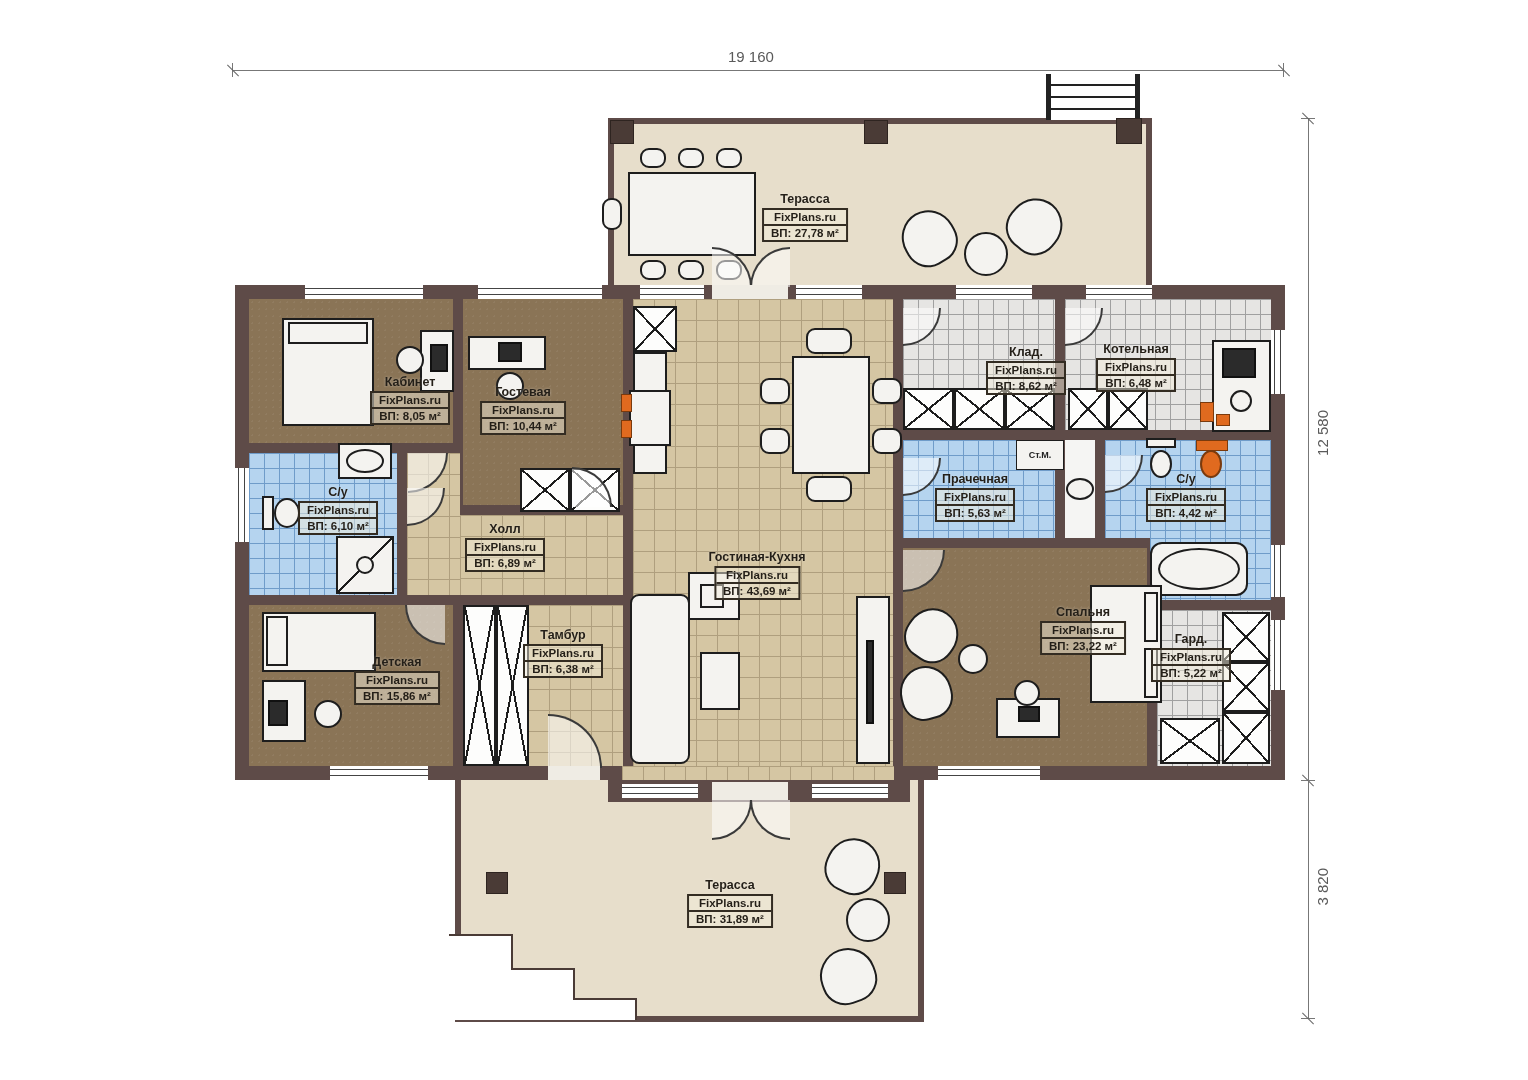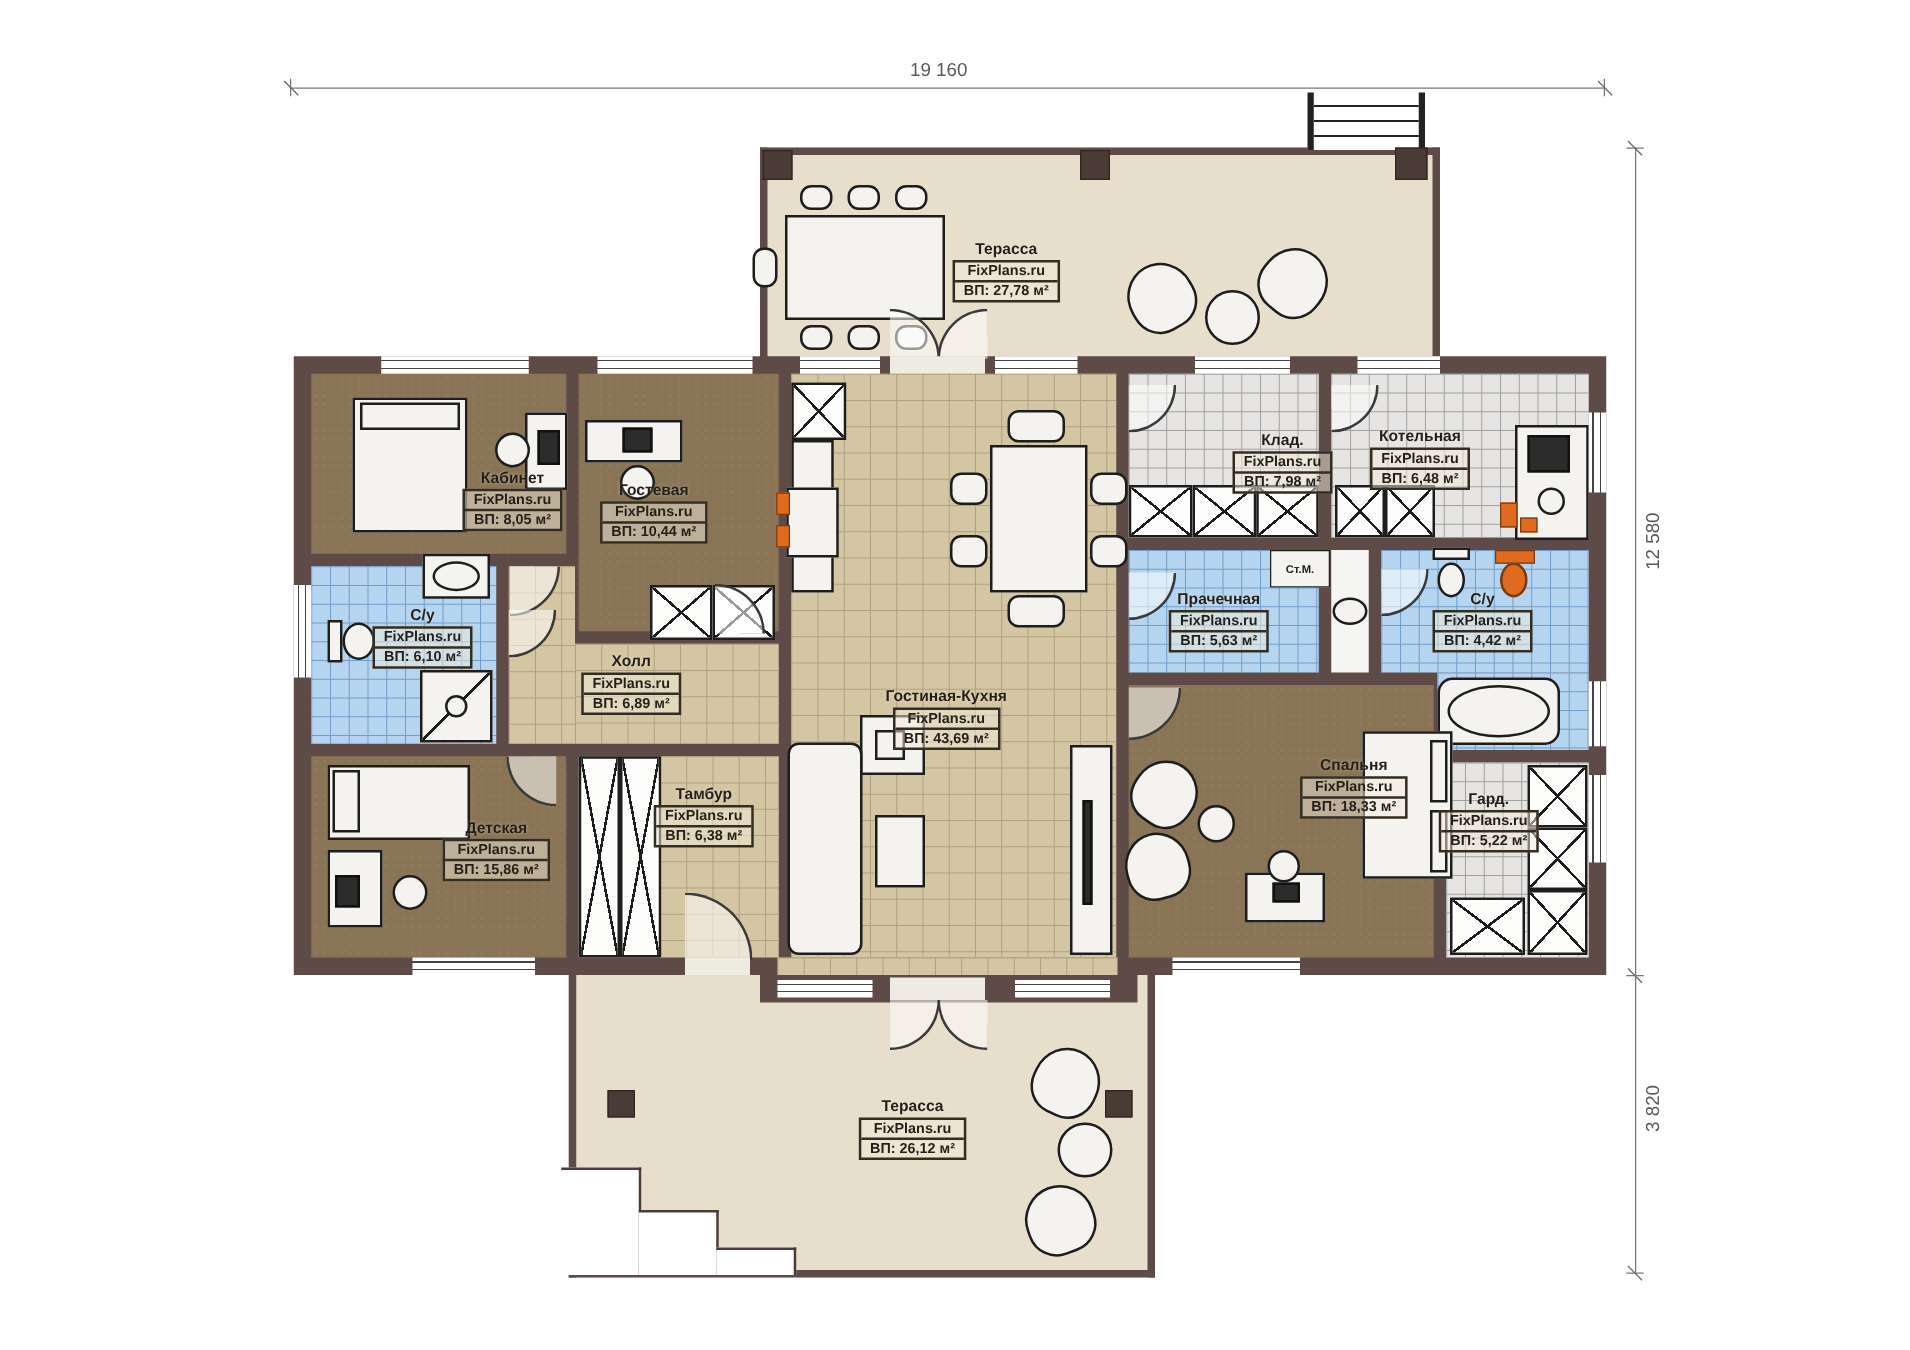--- a/index.html
+++ b/index.html
@@ -293,21 +293,21 @@
     <div class="rname">Гостиная-Кухня</div>
     <div class="rbox">
       <div class="rbrand">FixPlans.ru</div>
       <div class="rarea">ВП: 43,69 м²</div>
     </div>
   </div>
   <div class="rlabel" style="left:1026px;top:345px">
     <div class="rname">Клад.</div>
     <div class="rbox">
       <div class="rbrand">FixPlans.ru</div>
-      <div class="rarea">ВП: 7,98 м²</div>
+      <div class="rarea">ВП: 8,62 м²</div>
     </div>
   </div>
   <div class="rlabel" style="left:1136px;top:342px">
     <div class="rname">Котельная</div>
     <div class="rbox">
       <div class="rbrand">FixPlans.ru</div>
       <div class="rarea">ВП: 6,48 м²</div>
     </div>
   </div>
   <div class="rlabel" style="left:975px;top:472px">
@@ -321,21 +321,21 @@
     <div class="rname">С/у</div>
     <div class="rbox">
       <div class="rbrand">FixPlans.ru</div>
       <div class="rarea">ВП: 4,42 м²</div>
     </div>
   </div>
   <div class="rlabel" style="left:1083px;top:605px">
     <div class="rname">Спальня</div>
     <div class="rbox">
       <div class="rbrand">FixPlans.ru</div>
-      <div class="rarea">ВП: 18,33 м²</div>
+      <div class="rarea">ВП: 23,22 м²</div>
     </div>
   </div>
   <div class="rlabel" style="left:1191px;top:632px">
     <div class="rname">Гард.</div>
     <div class="rbox">
       <div class="rbrand">FixPlans.ru</div>
       <div class="rarea">ВП: 5,22 м²</div>
     </div>
   </div>
   <div class="rlabel" style="left:397px;top:655px">
@@ -349,21 +349,21 @@
     <div class="rname">Тамбур</div>
     <div class="rbox">
       <div class="rbrand">FixPlans.ru</div>
       <div class="rarea">ВП: 6,38 м²</div>
     </div>
   </div>
   <div class="rlabel" style="left:730px;top:878px">
     <div class="rname">Терасса</div>
     <div class="rbox">
       <div class="rbrand">FixPlans.ru</div>
-      <div class="rarea">ВП: 26,12 м²</div>
+      <div class="rarea">ВП: 31,89 м²</div>
     </div>
   </div>
 
   <div class="dim-line-h" style="left:232px;top:70px;width:1051px"></div>
   <div class="tick-v" style="left:232px;top:63px"></div>
   <div class="tick-v" style="left:1283px;top:63px"></div>
   <div class="slash" style="left:225px;top:70px"></div>
   <div class="slash" style="left:1276px;top:70px"></div>
   <div class="dim-text" style="left:728px;top:48px">19 160</div>
 

